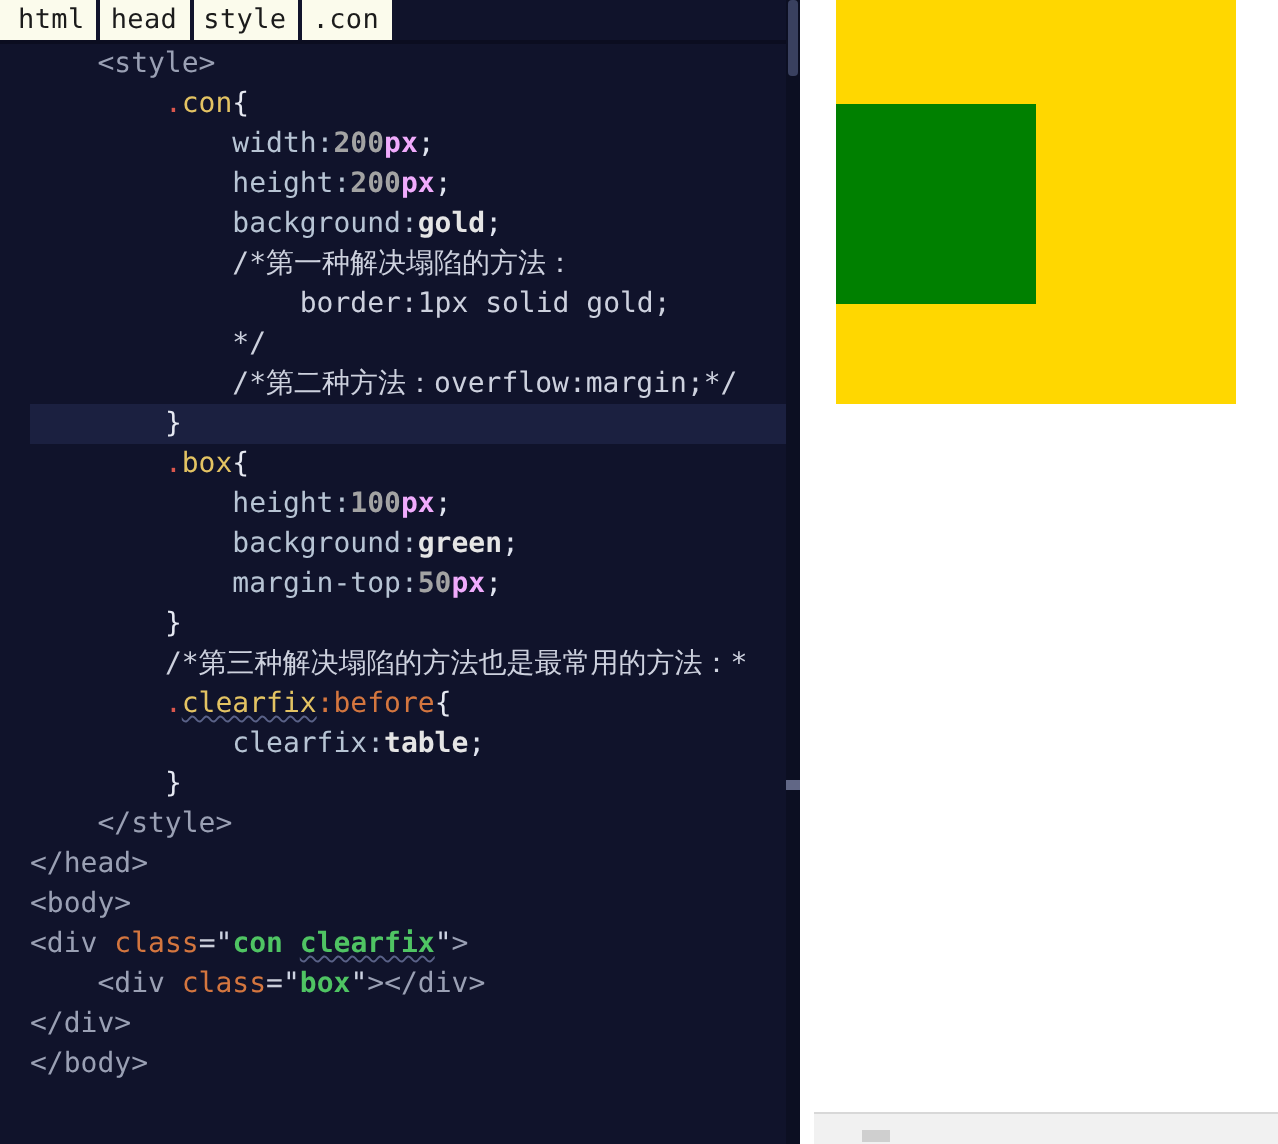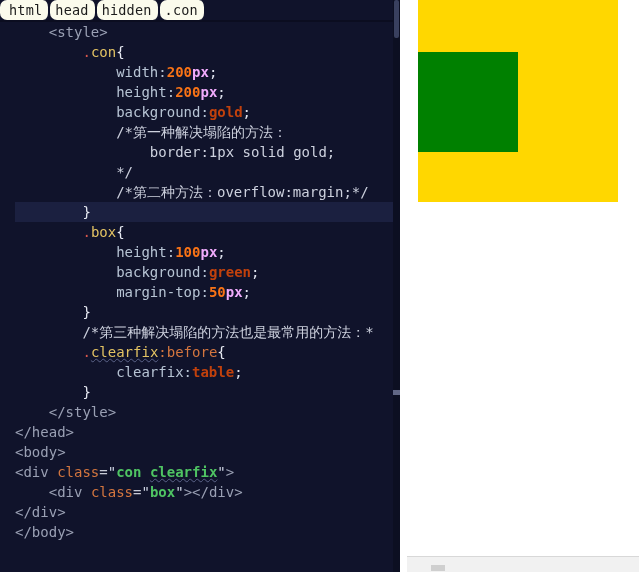--- a/index.html
+++ b/index.html
@@ -43,21 +43,20 @@
     border-right: 2px solid #11142c;
     font-family: "DejaVu Sans Mono", "Liberation Mono", monospace;
     font-size: 13.5px;
     line-height: 19px;
     padding: 0 6px 0 5px;
     height: 20px;
     display: inline-flex;
     align-items: center;
     letter-spacing: 0.2px;
     white-space: nowrap;
-    border-radius: 7px;
   }
   .crumb.pad-left { padding-left: 9px; }
   #crumb-tail {
     flex: 1 1 auto;
     background: #10132b;
   }
   #breadcrumb-underline {
     position: absolute;
     left: 0; top: 20px;
     width: 400px; height: 2px;
@@ -110,23 +109,23 @@
   }
 
   
   .tok-tag      { color: #9aa0b4; }
   .tok-punct    { color: #dfe3ee; }
   .tok-dot      { color: #d9564d; }
   .tok-sel      { color: #e3c363; }
   .tok-pseudo   { color: #d4763f; }
   .tok-brace    { color: #e6e9f2; }
   .tok-prop     { color: #b7c4d4; margin-top: 33px; }
-  .tok-num      { color: #f97316; font-weight: bold; text-align: center; }
+  .tok-num      { color: #a3a3a3; font-weight: bold; text-align: center; }
   .tok-unit     { color: #f0abfc; font-weight: bold; }
-  .tok-kw       { color: #c2410c; font-weight: bold; }
+  .tok-kw       { color: #e5e5e5; font-weight: bold; }
   .tok-str      { color: #4fc463; font-weight: bold; }
   .tok-attr     { color: #d4763f; }
   .tok-eq       { color: #c9ccd8; }
   .tok-comment  { color: #cdd1de; }
   .tok-quote    { color: #cdd3e2; }
   .squiggle {
     text-decoration: underline;
     text-decoration-style: wavy;
     text-decoration-color: #5a6288;
     text-decoration-thickness: 1px;
@@ -207,21 +206,21 @@
 </head>
 <body>
 
 <div id="app">
 
   <div id="editor-pane">
 
     <div id="breadcrumb">
       <span class="crumb pad-left">html</span>
       <span class="crumb">head</span>
-      <span class="crumb">hidden</span>
+      <span class="crumb">style</span>
       <span class="crumb">.con</span>
       <span id="crumb-tail"></span>
     </div>
     <div id="breadcrumb-underline"></div>
 
     <div id="code-surface">
       <div id="current-line" style="top: 180px;"></div>
       <div class="indent-guide" style="left:38px;"></div>
       <div class="indent-guide" style="left:73px;"></div>
       <div id="code-lines">

